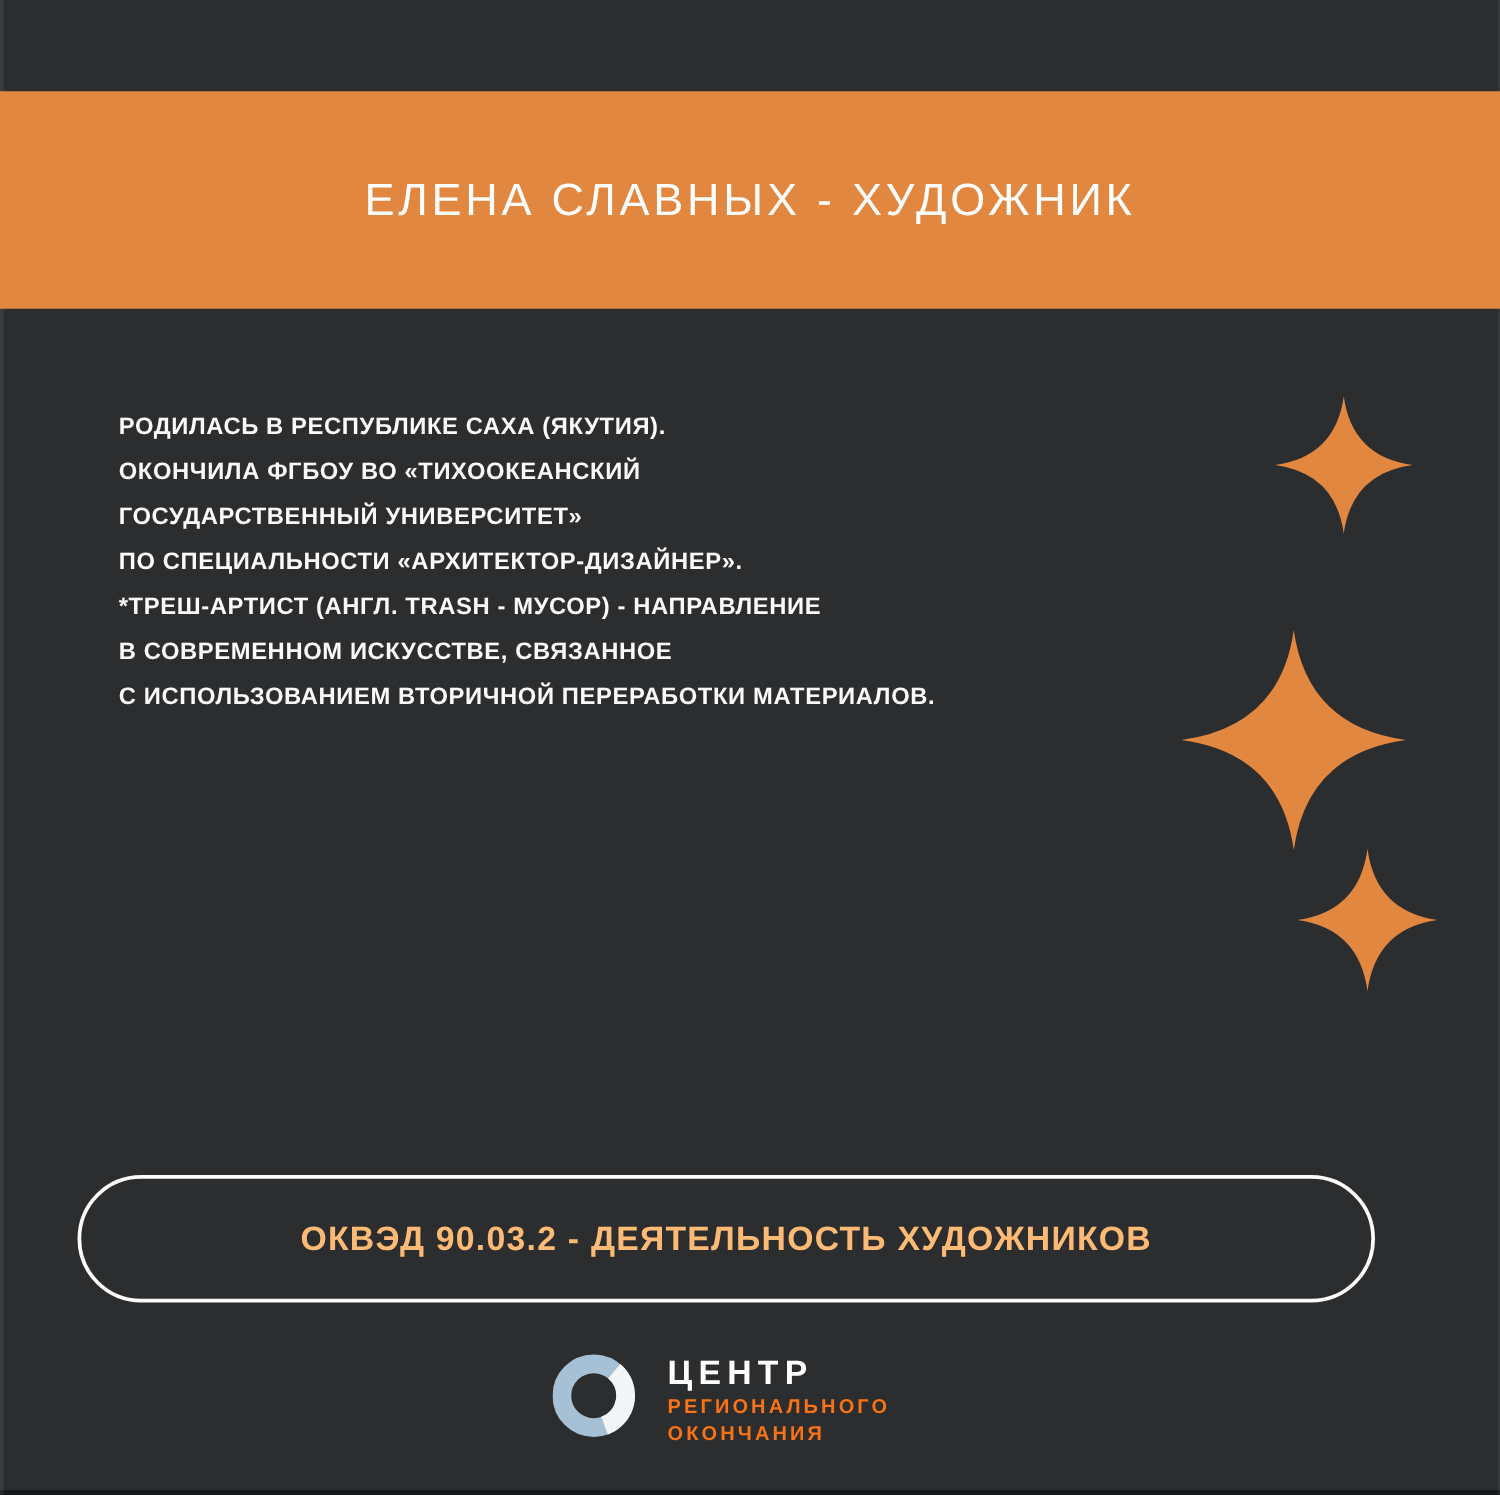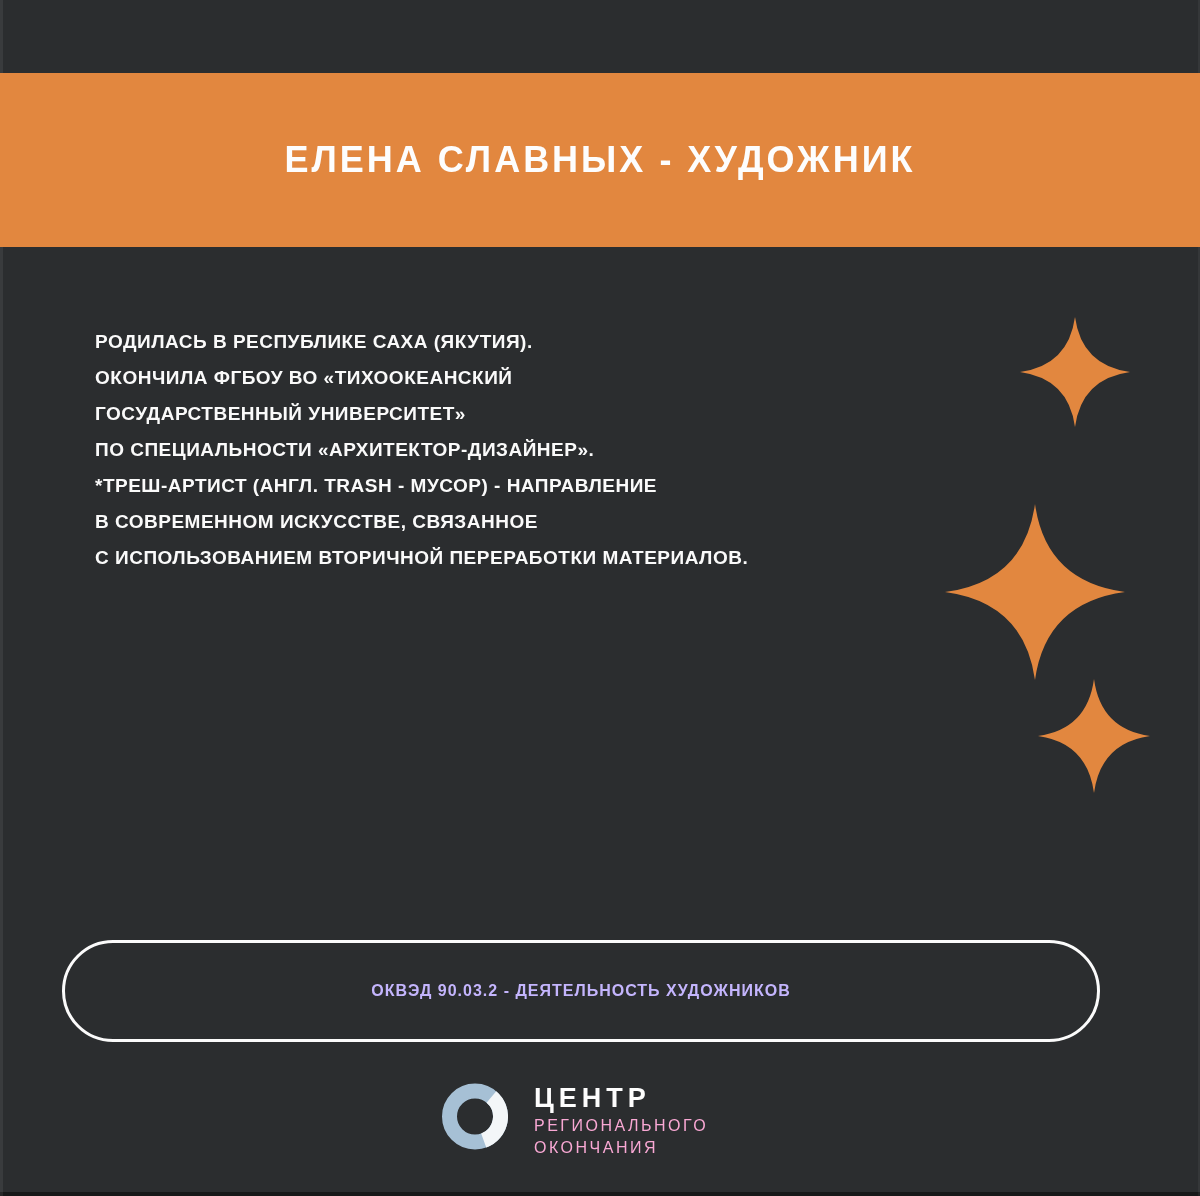--- a/index.html
+++ b/index.html
@@ -24,21 +24,21 @@
     left: 0; top: 73px;
     width: 100%; height: 174px;
     background: #e2873f;
     display: flex;
     align-items: center;
     justify-content: center;
   }
   .header-title {
     color: #fdfdfd;
     font-size: 36px;
-    font-weight: 700;
+    font-weight: 400;
     letter-spacing: 3px;
     text-transform: uppercase;
     white-space: nowrap;
     text-align: center;
   }
   .bio {
     position: absolute;
     left: 95px;
     top: 324px;
     width: 960px;
@@ -67,22 +67,22 @@
     left: 62px; top: 940px;
     width: 1038px; height: 102px;
     box-sizing: border-box;
     border: 3px solid #fbfbfb;
     border-radius: 51px;
     display: flex;
     align-items: center;
     justify-content: center;
   }
   .okved-label {
-    color: #c4b5fd;
-    font-size: 16px;
+    color: #fdba74;
+    font-size: 27px;
     font-weight: 700;
     letter-spacing: 1px;
     white-space: nowrap;
   }
   .logo {
     position: absolute;
     left: 442px; top: 1083px;
     display: flex;
     align-items: flex-start;
   }
@@ -90,23 +90,23 @@
   .logo-ring svg { display: block; }
   .logo-text { margin-left: 26px; padding-top: 2px; }
   .logo-line1 {
     color: #fdfdfd;
     font-size: 27px;
     font-weight: 900;
     letter-spacing: 5px;
     line-height: 1;
   }
   .logo-line2, .logo-line3 {
-    color: #f9a8d4;
+    color: #f97316;
     font-size: 16px;
-    font-weight: 400;
+    font-weight: 700;
     letter-spacing: 2.5px;
     line-height: 1;
     margin-top: 6px;
   }
 </style>
 </head>
 <body>
 
 <div class="card">
 

